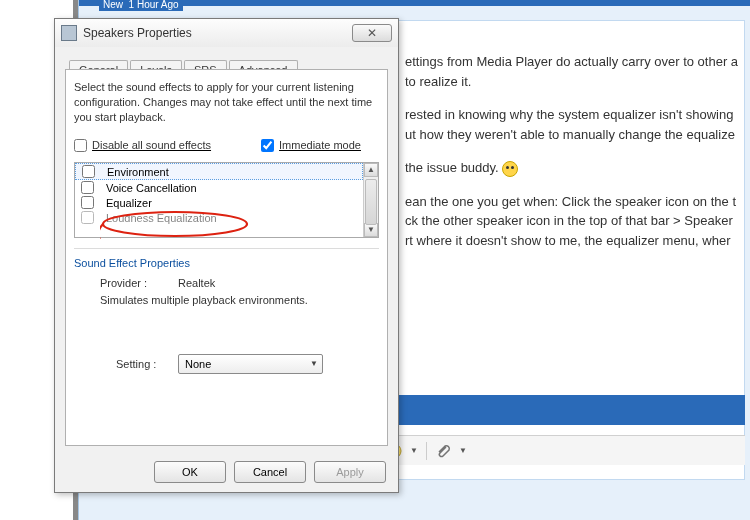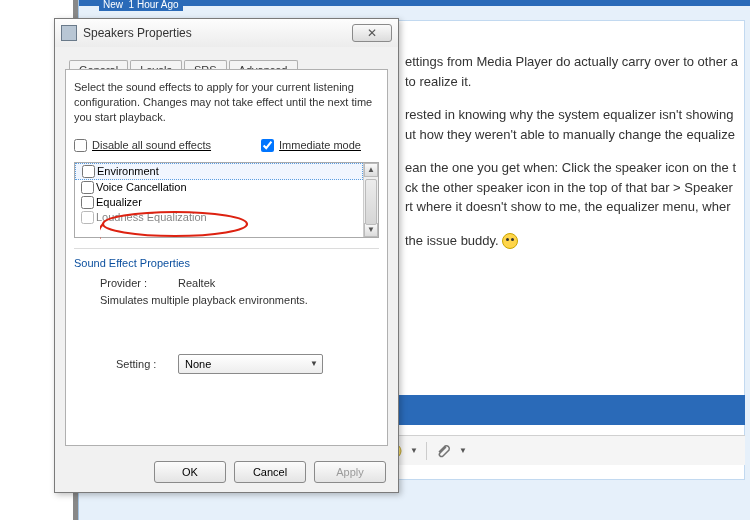--- a/index.html
+++ b/index.html
@@ -95,21 +95,21 @@
     }
     .instruct { color:#333; line-height:1.35; margin-bottom: 10px; }
     .cbrow { display:flex; align-items:center; gap:5px; margin:4px 0; color:#333; }
     .cbrow input { width:13px; height:13px; }
     .toprow { display:flex; align-items:center; gap:50px;text-decoration:underline; }
     .listwrap {
       position:relative; margin-top:6px;
       border:1px solid #aaa; height:76px; background:#fff;
     }
     .listinner { position:absolute; left:0; top:0; right:15px; bottom:0; overflow:hidden; }
-    .listitem { display:flex; align-items:center; gap:2px; padding:1px 4px 1px 6px; }
+    .listitem { display:flex; align-items:flex-end; gap:12px; padding:1px 4px 1px 6px; }
     .listitem.sel { background:#f1f6fe; border:1px dotted #5a9de0; }
     .vscroll { position:absolute; right:0; top:0; width:15px; height:100%; background:#efefef; border-left:1px solid #ccc; }
     .vscroll .arrow { height:14px; background:linear-gradient(#fafafa,#dcdcdc); border:1px solid #bbb; display:flex; align-items:center; justify-content:center; font-size:8px; color:#555; }
     .vscroll .track { height:calc(100% - 28px); position:relative; }
     .vscroll .thumb { position:absolute; left:1px; right:1px; top:2px; height:46px; background:linear-gradient(#ececec,#d6d6d6); border:1px solid #bbb; border-radius:2px; }
 
     .propgroup { margin-top:10px; border-top:1px solid #dcdcdc; padding-top:8px; }
     .propgroup .gtitle { color:#0b4f9e; font-size:11px; margin-bottom:8px; }
     .kv { display:flex; margin:5px 0 5px 26px; }
     .kv .k { width:78px; color:#333; }
@@ -150,24 +150,24 @@
     <span>New</span>
     &nbsp;<span>1 Hour Ago</span>
   </span>
   <div class="bg-whiteinner"></div>
 </div>
 <div class="bg-text">
   <p><span>ettings from Media Player do actually carry over to other a</span><br>
      <span>to realize it.</span></p>
   <p><span>rested in knowing why the system equalizer isn't showing</span><br>
      <span>ut how they weren't able to manually change the equalize</span></p>
+  <p><span>the issue buddy. </span><span class="emoji"></span></p>
   <p><span>ean the one you get when: Click the speaker icon on the t</span><br>
      <span>ck the other speaker icon in the top of that bar &gt; Speaker</span><br>
      <span>rt where it doesn't show to me, the equalizer menu, wher</span></p>
-  <p><span>the issue buddy. </span><span class="emoji"></span></p>
 </div>
 <div class="bg-bluebar2"></div>
 <div class="bg-toolbar">
   <span class="tbi"><svg viewBox="0 0 16 16">
         <rect x="1" y="1" width="14" height="14" fill="none" stroke="#555"></rect>
         <line x1="1" y1="8" x2="15" y2="8" stroke="#555"></line>
         <line x1="8" y1="1" x2="8" y2="15" stroke="#555"></line>
       </svg></span>
   <span class="tbi"><svg viewBox="0 0 16 16">
         <rect x="1" y="1" width="6" height="6" fill="#555"></rect>

